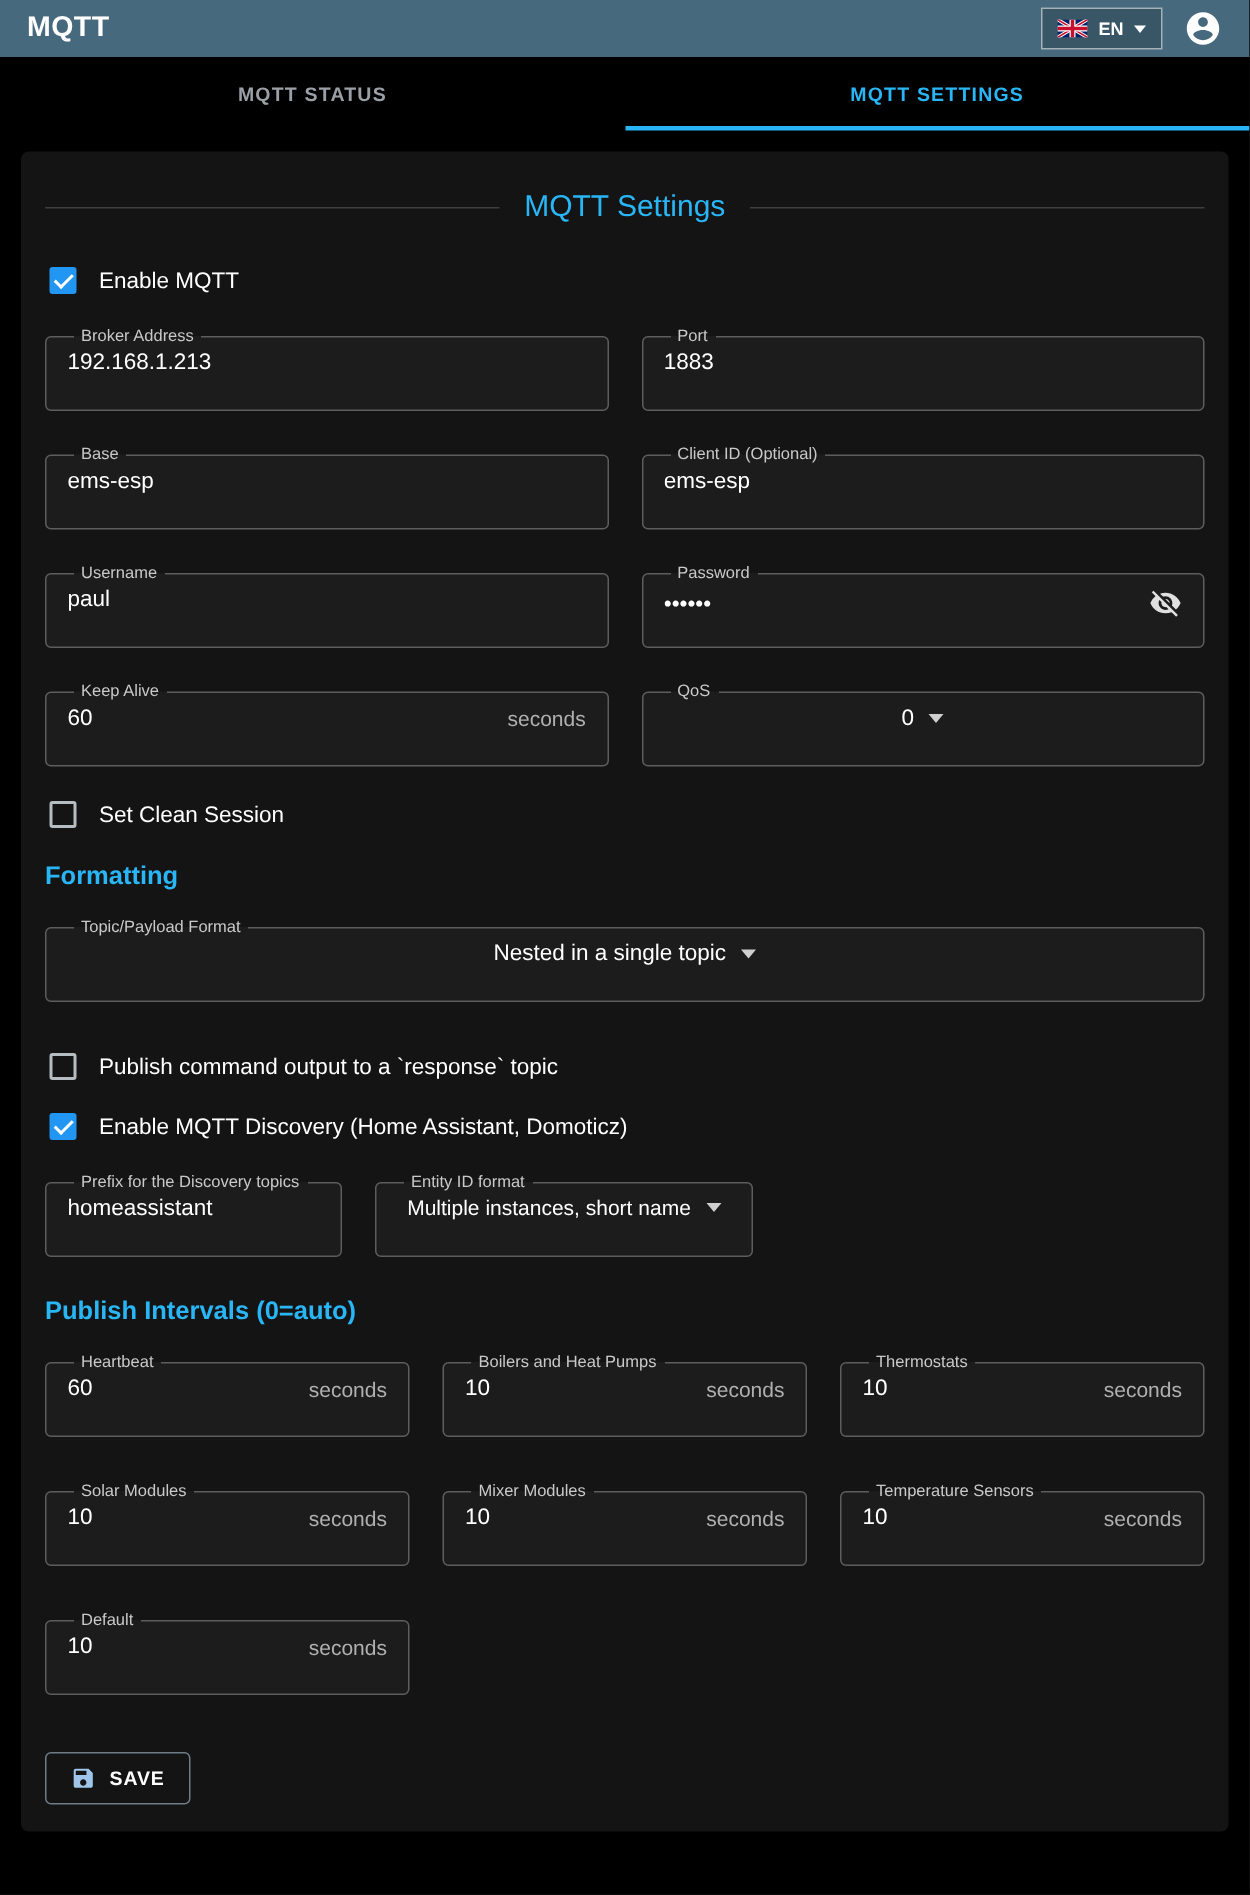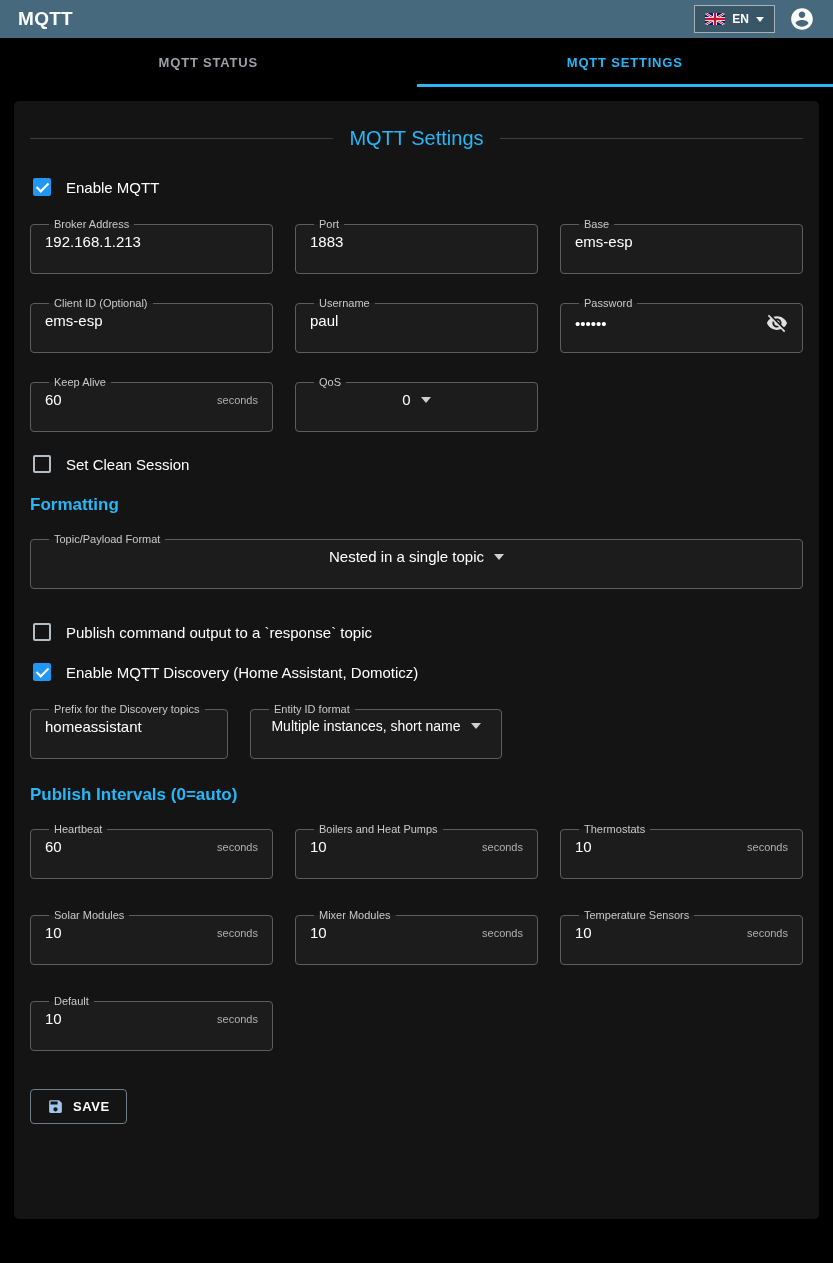--- a/index.html
+++ b/index.html
@@ -32,28 +32,28 @@
 
   
   .cb-row { display: flex; align-items: center; gap: 15px; margin: 8px 0 22px; cursor: pointer; padding-left: 3px; }
   .cb-box { width: 18px; height: 18px; border: 2px solid #b5bcc2; border-radius: 2px; position: relative; flex: 0 0 auto; background: transparent; }
   .cb-box.checked { background: #2196f3; border-color: #2196f3; }
   .cb-box.checked::after { content: ""; position: absolute; left: 4px; top: 0px; width: 5px; height: 10px;
                            border: solid #fff; border-width: 0 2px 2px 0; transform: rotate(45deg); }
   .cb-label { font-size: 15px; }
 
   
-  .grid2 { display: grid; grid-template-columns: 1fr 1fr 1fr; column-gap: 22px; row-gap: 23px; margin-bottom: 23px; }
+  .grid2 { display: grid; grid-template-columns: 1fr 1fr; column-gap: 22px; row-gap: 23px; margin-bottom: 23px; }
   .grid3 { display: grid; grid-template-columns: repeat(3, 1fr); column-gap: 22px; row-gap: 30px; margin-bottom: 8px; }
   fieldset.tf { border: 1px solid #5d5d5d; border-radius: 4px; background: #1c1c1c; padding: 0 14px 8px; height: 56px; position: relative; }
   fieldset.tf legend { font-size: 11px; color: #c9c9c9; padding: 0 5px; margin-left: 4px; white-space: nowrap; }
   .tf-inner { display: flex; align-items: center; justify-content: center; margin-top: 3px; }
   .tf-input { background: transparent; border: 0; outline: 0; color: #fff; font-size: 15px; font-family: inherit; width: 100%; padding: 0; min-width: 0; }
   .tf-value { font-size: 15px; color: #fff; white-space: nowrap; }
-  .tf-suffix { color: #b0b0b0; font-size: 11px; flex: 0 0 auto; margin-left: 8px; }
+  .tf-suffix { color: #b0b0b0; font-size: 14px; flex: 0 0 auto; margin-left: 8px; }
   .dd-arrow { width: 0; height: 0; border-left: 5px solid transparent; border-right: 5px solid transparent;
               border-top: 6px solid #cfcfcf; flex: 0 0 auto; margin-left: 10px; }
   .eye-btn { flex: 0 0 auto; margin-left: 10px; cursor: pointer; display: flex; align-items: center; }
 
   .full-field { margin-bottom: 34px; }
   .subheading { color: #29b6f6; font-size: 17px; font-weight: 700; margin: 16px 0 18px; }
 
   .prefix-row { display: flex; gap: 22px; margin: 4px 0 26px; }
   .tf.prefix { width: 198px; }
   .tf.entity { width: 252px; }

